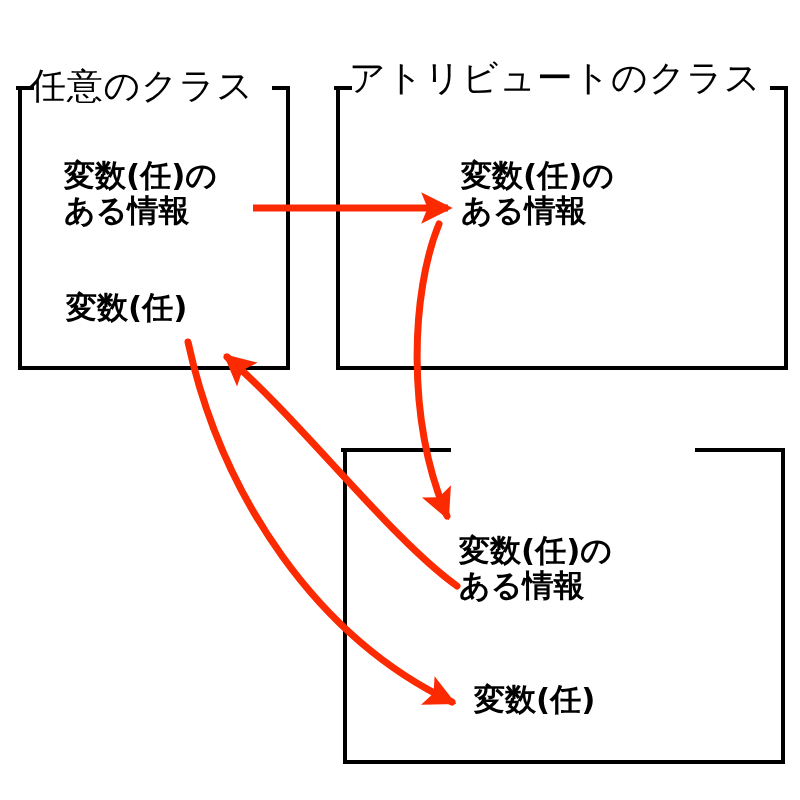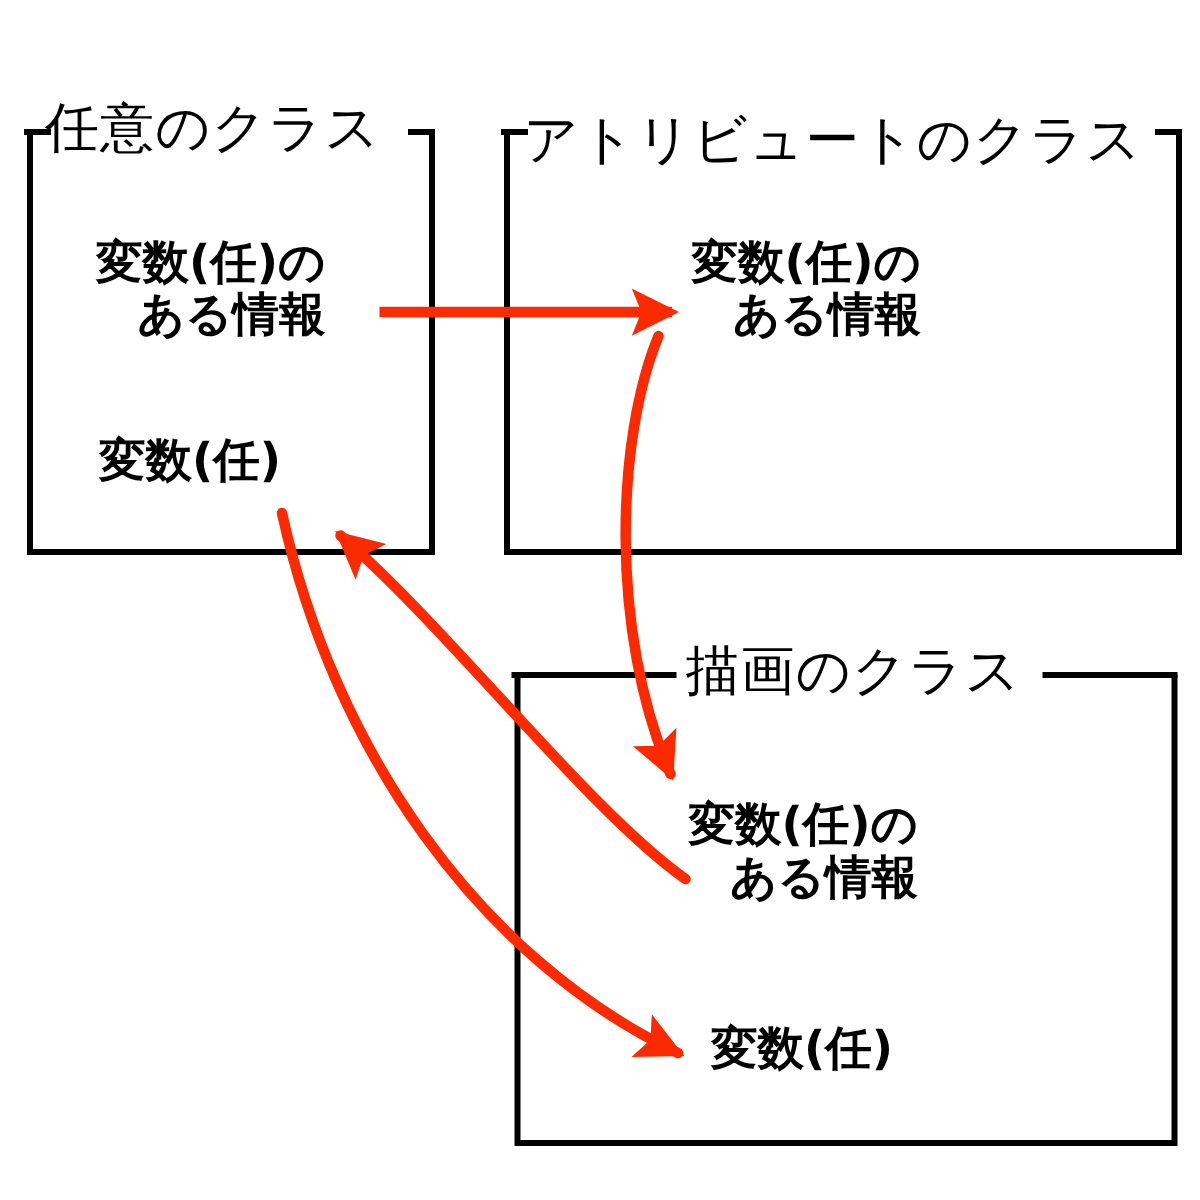--- a/index.html
+++ b/index.html
@@ -10,21 +10,20 @@
   }
   body {
     font-family: "DejaVu Sans", "Liberation Sans", sans-serif;
   }
   #canvas {
     position: relative;
     width: 800px;
     height: 800px;
     background: #ffffff;
     overflow: hidden;
-    text-align: right;
   }
   #diagram-svg {
     position: absolute;
     left: 0;
     top: 0;
     width: 800px;
     height: 800px;
   }
   .box-title {
     position: absolute;
@@ -83,25 +82,24 @@
     <path d="M 188 342 C 222 498 318 638 452 702" stroke="#fc2a00" stroke-width="7" fill="none" stroke-linecap="round" marker-end="url(#ah)"></path>
   </svg>
 
   <div class="box-title" style="left:30px; top:68px; font-size:36px;">任意のクラス</div>
 
   <div class="member-text" style="left:64px; top:158px; font-size:31px;">変数(任)の
 ある情報</div>
 
   <div class="member-text" style="left:66px; top:290px; font-size:31px;">変数(任)</div>
 
-  <div class="box-title" style="left:349px; top:76px; font-size:36px;">アトリビュートのクラス</div>
+  <div class="box-title" style="left:349px; top:60px; font-size:36px;">アトリビュートのクラス</div>
 
   <div class="member-text" style="left:461px; top:158px; font-size:31px;">変数(任)の
 ある情報</div>
 
-  <div class="box-title" style="left:457px; top:430px; font-size:36px;">描画のクラス</div>
 
   <div class="member-text" style="left:459px; top:533px; font-size:31px;">変数(任)の
 ある情報</div>
 
   <div class="member-text" style="left:474px; top:682px; font-size:31px;">変数(任)</div>
 
 </div>
 
 </body></html>

